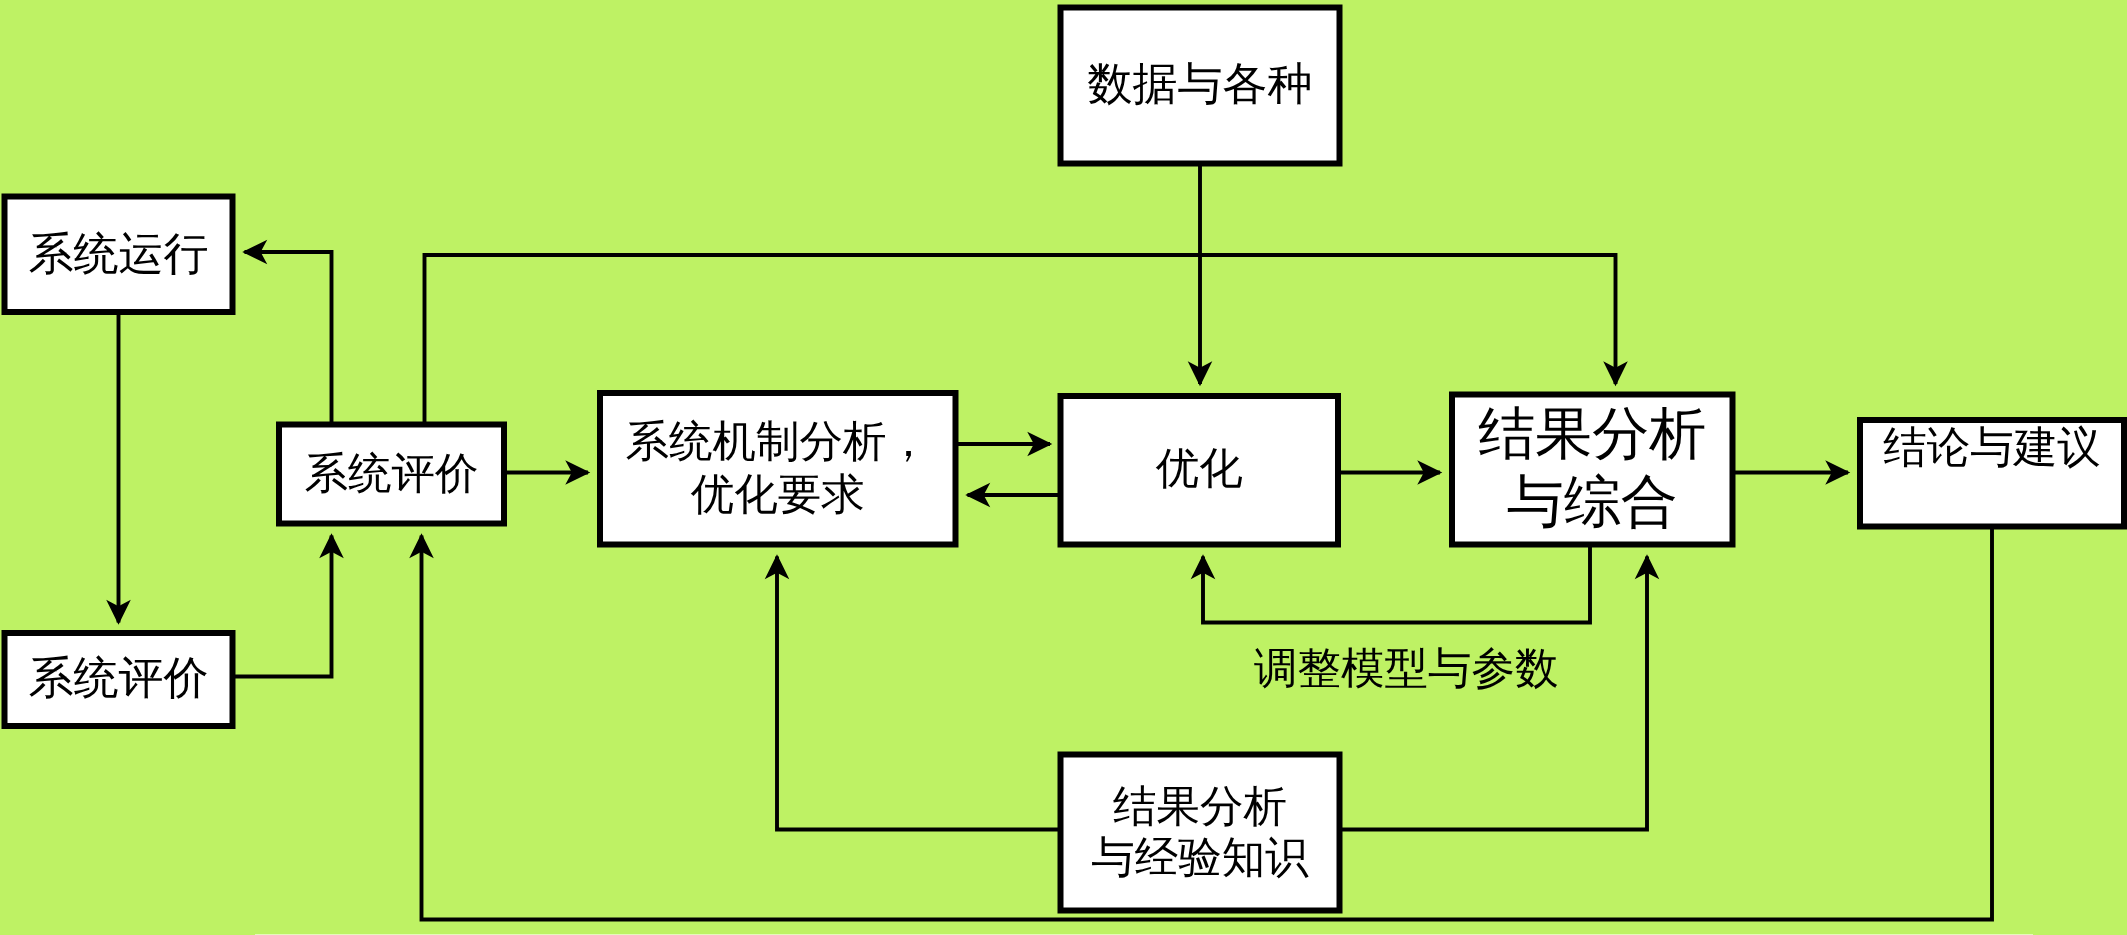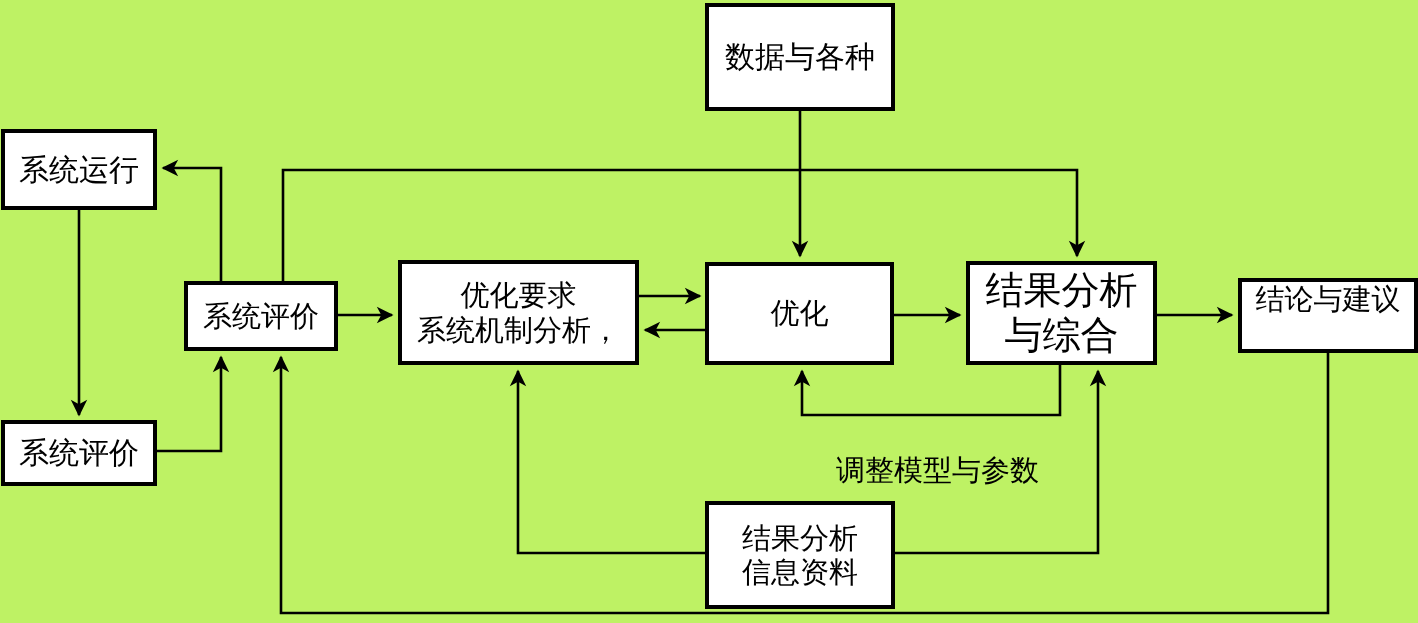--- a/index.html
+++ b/index.html
@@ -107,33 +107,33 @@
       <div class="node-label" style="left: 3px; top: 131px; width: 152px; height: 77px; font-size: 30px;">
         <span class="line">系统运行</span>
       </div>
       <div class="node-label" style="left: 3px; top: 422px; width: 152px; height: 62px; font-size: 30px;">
         <span class="line">系统评价</span>
       </div>
       <div class="node-label" style="left: 186px; top: 283px; width: 150px; height: 66px; font-size: 29px;">
         <span class="line">系统评价</span>
       </div>
       <div class="node-label" style="left: 400px; top: 262px; width: 237px; height: 101px; font-size: 29px;">
+        <span class="line">系统机制分析，</span>
         <span class="line">优化要求</span>
-        <span class="line">系统机制分析，</span>
       </div>
       <div class="node-label" style="left: 707px; top: 264px; width: 185px; height: 99px; font-size: 29px;">
         <span class="line">优化</span>
       </div>
       <div class="node-label" style="left: 968px; top: 263px; width: 187px; height: 100px; font-size: 38px;">
         <span class="line">结果分析</span>
         <span class="line">与综合</span>
       </div>
       <div class="node-label" style="left: 1240px; top: 264px; width: 176px; height: 71px; font-size: 29px;">
         <span class="line">结论与建议</span>
       </div>
       <div class="node-label" style="left: 707px; top: 503px; width: 186px; height: 104px; font-size: 29px;">
         <span class="line">结果分析</span>
-        <span class="line">信息资料</span>
+        <span class="line">与经验知识</span>
       </div>
-      <div class="edge-label" style="left: 836px; top: 426px; font-size: 29px; margin-top: 25px;">调整模型与参数</div>
+      <div class="edge-label" style="left: 836px; top: 426px; font-size: 29px;">调整模型与参数</div>
     </div>
 
 </div>
 
 </body></html>

